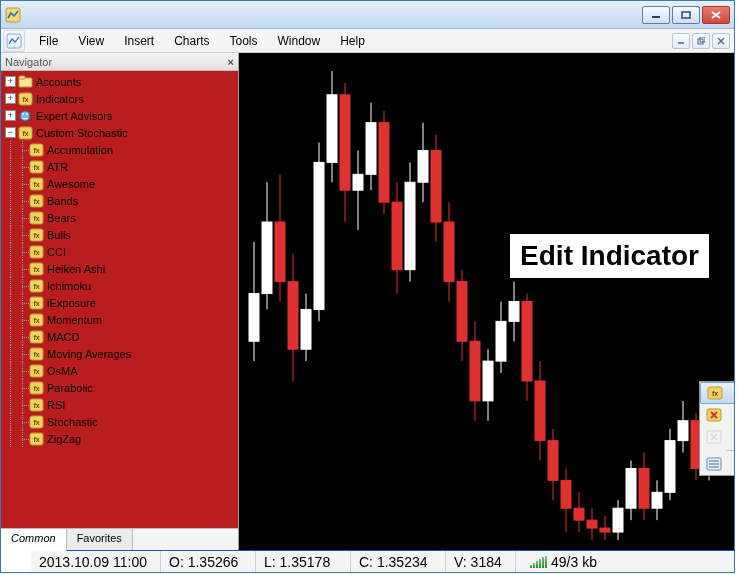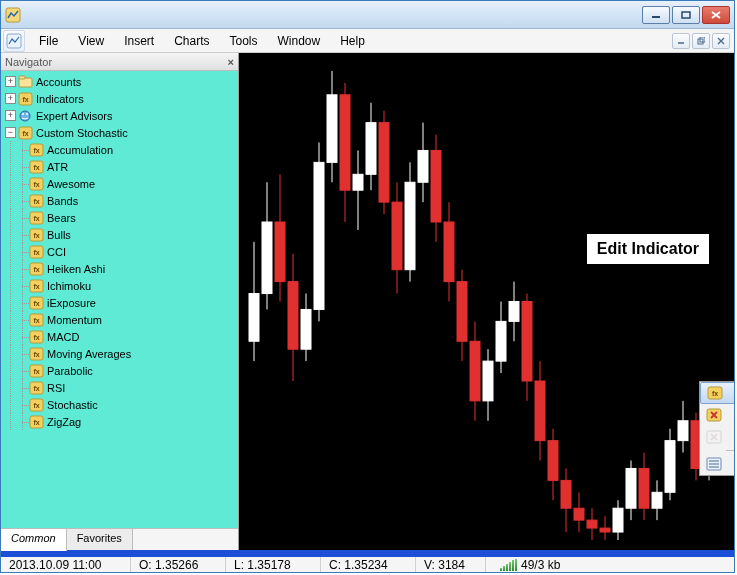--- a/index.html
+++ b/index.html
@@ -17,21 +17,21 @@
 .win-btn.max { color: #2a4a6a; }
 
 .menubar { height: 24px; display: flex; align-items: center; padding: 0 2px; border-bottom: 1px solid #ccc; background: #f5f5f5; }
 .mb-icon { width: 22px; height: 22px; display: flex; align-items: center; justify-content: center; margin-right: 4px; border: 1px solid #cfd8e8; border-radius: 2px; background: linear-gradient(to bottom,#f8fbff,#e8f0fa); }
 .mb-item { padding: 3px 10px; font-size: 12px; cursor: pointer; }
 .inner-win-btns { margin-left: auto; display: flex; gap: 2px; padding-right: 2px; }
 .inner-win-btn { width: 18px; height: 16px; border: 1px solid #b8c4d4; border-radius: 2px; background: linear-gradient(to bottom,#fafcff,#e4ecf6); font-size: 9px; display: flex; align-items: center; justify-content: center; cursor: pointer; color: #4a6a8a; }
 
 .workarea { display: flex; height: calc(100% - 28px - 24px - 22px); position: relative; }
 
-.navigator { width: 238px; border-right: 1px solid #a0a0a0; display: flex; flex-direction: column; background: #5eead4; }
+.navigator { width: 238px; border-right: 1px solid #a0a0a0; display: flex; flex-direction: column; background: #b91c1c; }
 .nav-title { height: 18px; background: linear-gradient(to bottom, #f5f5f5, #e0e0e0); border-bottom: 1px solid #bcbcbc; display: flex; align-items: center; padding: 0 4px; font-size: 11px; color: #555; }
 .nav-title .x { margin-left: auto; font-weight: bold; cursor: pointer; font-size: 11px; }
 .tree { flex: 1; overflow-y: auto; overflow-x: hidden; padding: 2px 0; position: relative; }
 .tree::-webkit-scrollbar { width: 16px; }
 .tree::-webkit-scrollbar-track { background: #f0f0f0; border-left: 1px solid #d4d4d4; }
 .tree::-webkit-scrollbar-thumb { background: linear-gradient(to right,#e8e8e8,#d0d0d0); border: 1px solid #b0b0b0; border-radius: 2px; }
 .tree-row { display: flex; align-items: center; height: 17px; font-size: 11px; padding-left: 4px; white-space: nowrap; cursor: pointer; }
 .expander { width: 11px; height: 11px; border: 1px solid #8a8a8a; background: #fff; display: flex; align-items: center; justify-content: center; font-size: 9px; line-height: 1; margin-right: 2px; color: #444; }
 .dotline { width: 12px; height: 100%; position: relative; }
 .dotline::before { content: ''; position: absolute; left: 5px; top: 0; bottom: 0; border-left: 1px dotted #999; }
@@ -42,32 +42,32 @@
 .tree-label { color: #000; }
 
 .nav-tabs { height: 22px; display: flex; border-top: 1px solid #bcbcbc; background: #f5f5f5; }
 .nav-tab { padding: 3px 10px; font-size: 11px; border-right: 1px solid #bcbcbc; cursor: pointer; background: #ececec; }
 .nav-tab.active { background: #fff; border-bottom: 1px solid #fff; margin-bottom: -1px; font-style: italic; }
 
 .chart-area { flex: 1; background: #000; position: relative; overflow: hidden; }
 .candles { position: absolute; inset: 0; }
 
 .annotation-box { position: absolute; right: 24px; top: 180px; background: #fff; padding: 6px 10px; border: 1px solid #000; }
-.annotation-box .big { font-size: 16px; font-weight: bold; color: #000; }
+.annotation-box .big { font-size: 28px; font-weight: bold; color: #000; }
 
 .ctx-menu { position: absolute; left: 460px; top: 328px; width: 250px; background: #f2f2f2; border: 1px solid #9a9a9a; box-shadow: 2px 2px 4px rgba(0,0,0,0.3); font-size: 11px; }
 .ctx-row { display: flex; align-items: center; height: 22px; padding: 0 4px; cursor: pointer; }
 .ctx-row.hl { background: linear-gradient(to bottom, #e8f1fb, #c3d9f2); border: 1px solid #7da2ce; border-radius: 2px; margin: 0; }
 .ctx-row.disabled { color: #9a9a9a; cursor: default; }
 .ctx-row.disabled .ctx-icon svg { opacity: 0.4; }
 .ctx-icon { width: 20px; display: flex; align-items: center; justify-content: center; }
 .ctx-label { flex: 1; }
 .ctx-sep { height: 1px; background: #c0c0c0; margin: 2px 2px 2px 26px; }
 
-.statusbar { height: 22px; border-top: 7px solid #1d4ed8; background: #f5f5f5; display: flex; align-items: center; font-size: 12px; }
+.statusbar { height: 22px; border-top: 1px solid #1d4ed8; background: #f5f5f5; display: flex; align-items: center; font-size: 14px; margin-left: 30px; }
 .sb-cell { padding: 0 8px; border-right: 1px solid #d0d0d0; height: 100%; display: flex; align-items: center; }
 .sb-bars { display: flex; align-items: flex-end; gap: 1px; height: 12px; margin-left: 6px; margin-right: 4px; }
 .sb-bars span { width: 2px; background: linear-gradient(to top, #2a8a2a, #7ac67a); }
 </style>
 </head>
 <body>
 
 <div class="outer-frame">
   <div class="titlebar">
     <span class="titlebar-icon">
@@ -280,20 +280,29 @@
             <span class="tree-label">MACD</span>
           </div>
           <div class="tree-row">
             <span class="dotline2"></span>
             <span class="dotline"></span>
             <span class="tree-icon"><svg width="15" height="14">
                 <rect x="1" y="1" width="13" height="12" rx="2" fill="#f4d060" stroke="#b89a3a"></rect>
                 <text x="7.5" y="10" font-size="7" text-anchor="middle" fill="#6a4a00" font-weight="bold">fx</text>
               </svg></span>
             <span class="tree-label">Moving Averages</span>
+          </div>
+          <div class="tree-row">
+            <span class="dotline2"></span>
+            <span class="dotline"></span>
+            <span class="tree-icon"><svg width="15" height="14">
+                <rect x="1" y="1" width="13" height="12" rx="2" fill="#f4d060" stroke="#b89a3a"></rect>
+                <text x="7.5" y="10" font-size="7" text-anchor="middle" fill="#6a4a00" font-weight="bold">fx</text>
+              </svg></span>
+            <span class="tree-label">OsMA</span>
           </div>
           <div class="tree-row">
             <span class="dotline2"></span>
             <span class="dotline"></span>
             <span class="tree-icon"><svg width="15" height="14">
                 <rect x="1" y="1" width="13" height="12" rx="2" fill="#f4d060" stroke="#b89a3a"></rect>
                 <text x="7.5" y="10" font-size="7" text-anchor="middle" fill="#6a4a00" font-weight="bold">fx</text>
               </svg></span>
             <span class="tree-label">Parabolic</span>
           </div>

